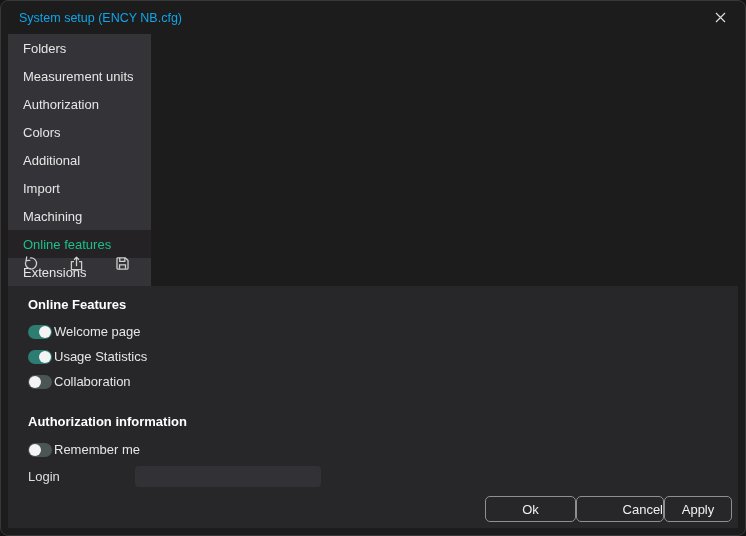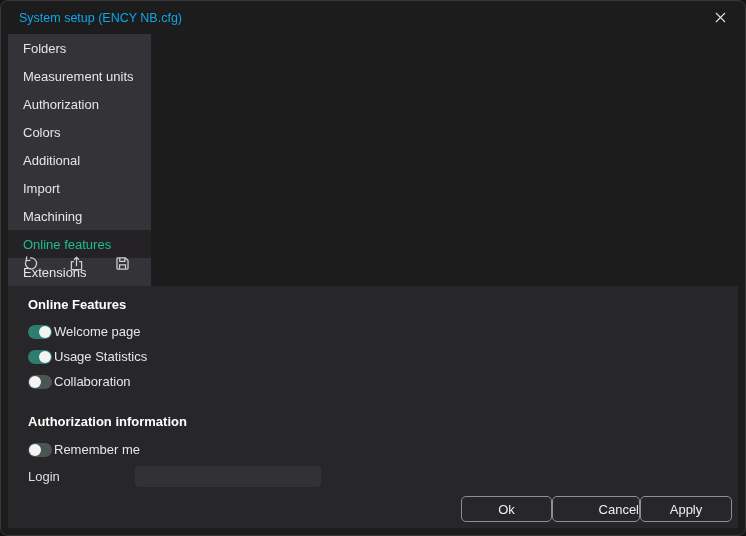--- a/index.html
+++ b/index.html
@@ -126,21 +126,21 @@
     background:transparent;
     border:1px solid #8f8f8f;
     border-radius:5px;
     color:#f0f0f0;
     font-family:"Liberation Sans", sans-serif;
     font-size:13px;
     cursor:pointer;
   }
   .dlg-btn.ok { width:91px; }
   .dlg-btn.cancel { width:88px;text-align:right; }
-  .dlg-btn.apply { width:92px; }
+  .dlg-btn.apply { width:68px; }
   svg { display:block; }
 </style>
 </head>
 <body>
 
 <div class="window">
 
   <div class="titlebar">
     <span>System setup (ENCY NB.cfg)</span>
     <span class="close-btn">

